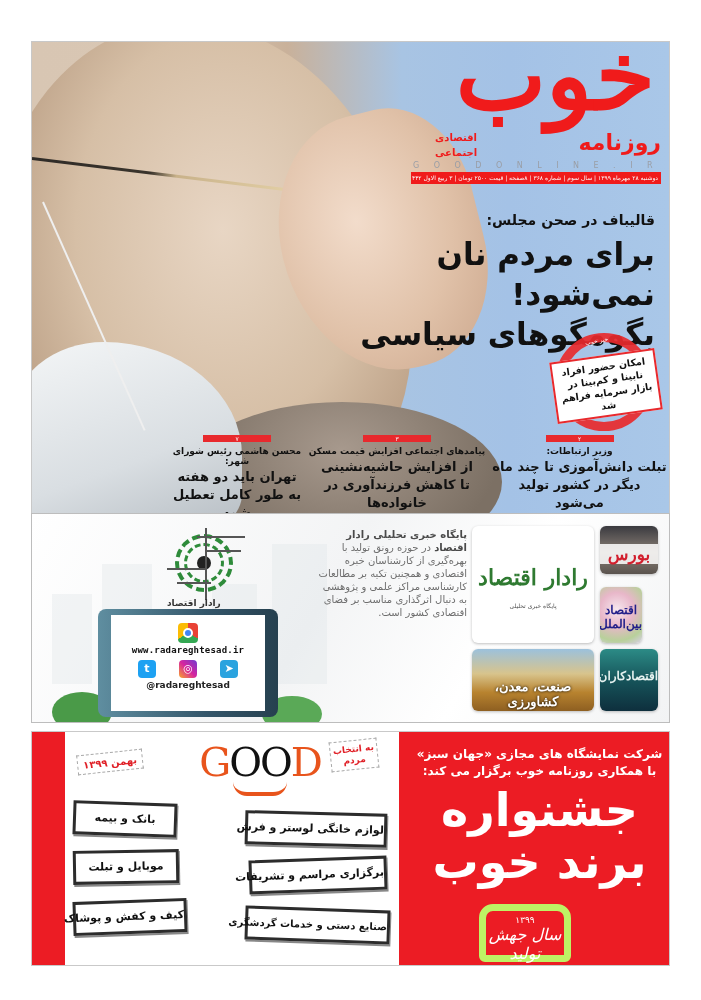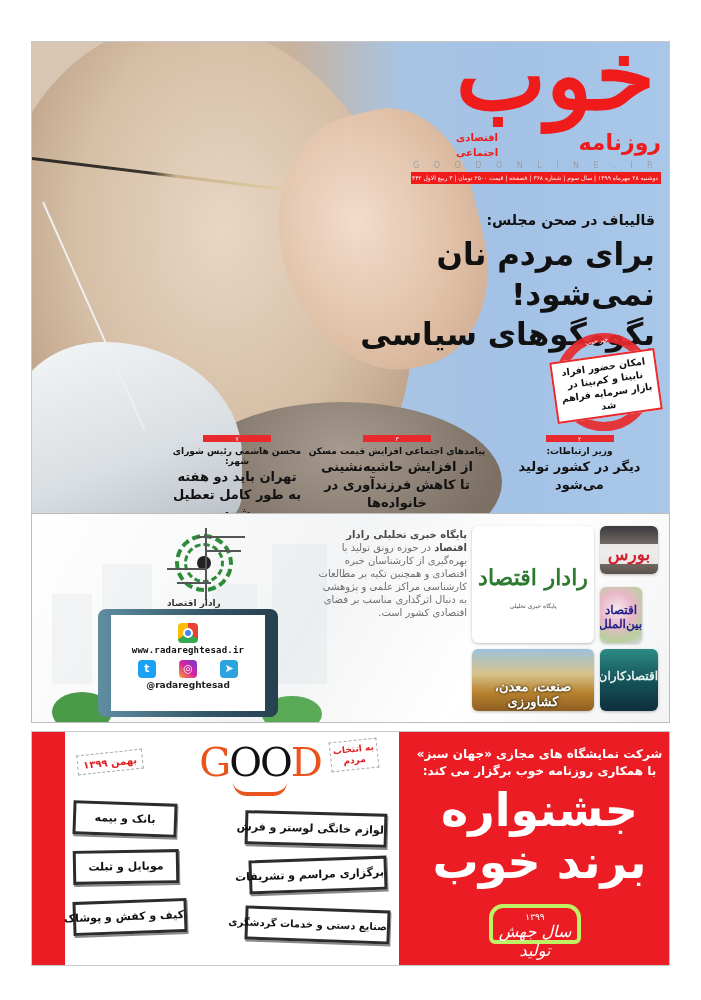--- a/index.html
+++ b/index.html
@@ -46,21 +46,21 @@
   .masthead { position: absolute; right: 8px; top: 0; width: 240px; height: 140px; text-align: right; }
   .masthead .logo {
     position: absolute; right: 6px; top: -14px; color: #f01b1b; font-weight: bold;
     font-family: "DejaVu Serif", serif; font-size: 96px; line-height: 1; direction: rtl;
   }
   .masthead .ruznameh {
     position: absolute; right: 0; top: 88px; color: #f01b1b; font-size: 22px; font-weight: bold; direction: rtl;
   }
   .masthead .tag {
     position: absolute; left: 14px; top: 88px; color: #f01b1b; font-size: 10px; font-weight: bold;
-    line-height: 15px; direction: rtl; text-align: center; margin-left: 21px;
+    line-height: 15px; direction: rtl; text-align: center;
   }
   .domain-line {
     position: absolute; right: 0; top: 119px; width: 248px; color: #9a9ea6; font-size: 8px;
     letter-spacing: 14.5px; text-align: right; font-family: "DejaVu Sans", sans-serif;
   }
   .dateline {
     position: absolute; right: 0; top: 130px; width: 250px; height: 12px; background: #f01b1b; color: #fff;
     font-size: 6px; line-height: 12px; text-align: right; direction: rtl; padding: 0 3px; white-space: nowrap; overflow: hidden;
   }
 
@@ -165,21 +165,21 @@
     position: absolute; left: 168px; top: 50px; width: 54px; height: 14px; border-bottom: 4px solid #e8541c; border-radius: 0 0 40px 40px;
   }
   .cat {
     position: absolute; background: #fff; border: 3px solid #2c2c2c; box-shadow: 1px 2px 0 #888; color: #111; font-weight: bold;
     font-size: 11px; text-align: center; direction: rtl; line-height: 28px; white-space: nowrap;
   }
   .banner .right { position: absolute; left: 367px; top: 0; width: 272px; height: 235px; text-align: center; direction: rtl; color: #fff; padding-left: 9px; }
   .banner .intro { margin-top: 14px; font-weight: bold; font-size: 12px; line-height: 17px; }
   .banner .fest { margin-top: 4px; font-weight: bold; font-size: 46px; line-height: 52px; }
   .emblem {
-    position: absolute; left: 90px; top: 172px; width: 92px; height: 40px; border: 4px solid #bef264; border-radius: 14px 14px 6px 6px;
+    position: absolute; left: 80px; top: 172px; width: 92px; height: 58px; border: 7px solid #bef264; border-radius: 14px 14px 6px 6px;
     color: #fff; text-align: center;
   }
   .emblem .yr { display: block; font-size: 9px; margin-top: 4px; }
   .emblem .txt { display: block; font-family: "DejaVu Serif", serif; font-size: 16px; font-style: italic; }
 </style>
 </head>
 <body>
 
 <section class="cover">
   <div class="face"></div>
@@ -210,20 +210,21 @@
     <div class="ring"></div>
     <div class="small">خبر خوب</div>
     <div class="label">امکان حضور افراد نابینا و کم‌بینا در بازار سرمایه فراهم شد</div>
   </div>
 
   <div class="subs">
 
     <div class="sub" style="left:460px;width:175px;">
       <span class="num">۲</span>
       <div class="kicker">وزیر ارتباطات:</div>
+      <div class="title">تبلت دانش‌آموزی تا چند ماه</div>
       <div class="title">دیگر در کشور تولید می‌شود</div>
     </div>
     <div class="sub" style="left:270px;width:190px;">
       <span class="num">۳</span>
       <div class="kicker">پیامدهای اجتماعی افزایش قیمت مسکن</div>
       <div class="title">از افزایش حاشیه‌نشینی</div>
       <div class="title">تا کاهش فرزندآوری در خانواده‌ها</div>
     </div>
     <div class="sub" style="left:135px;width:140px;">
       <span class="num">۷</span>

